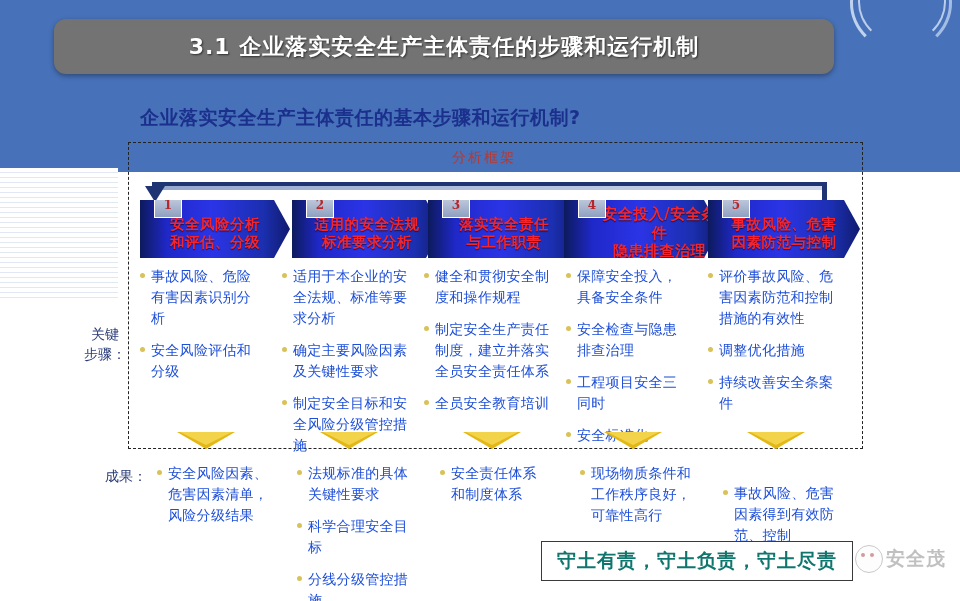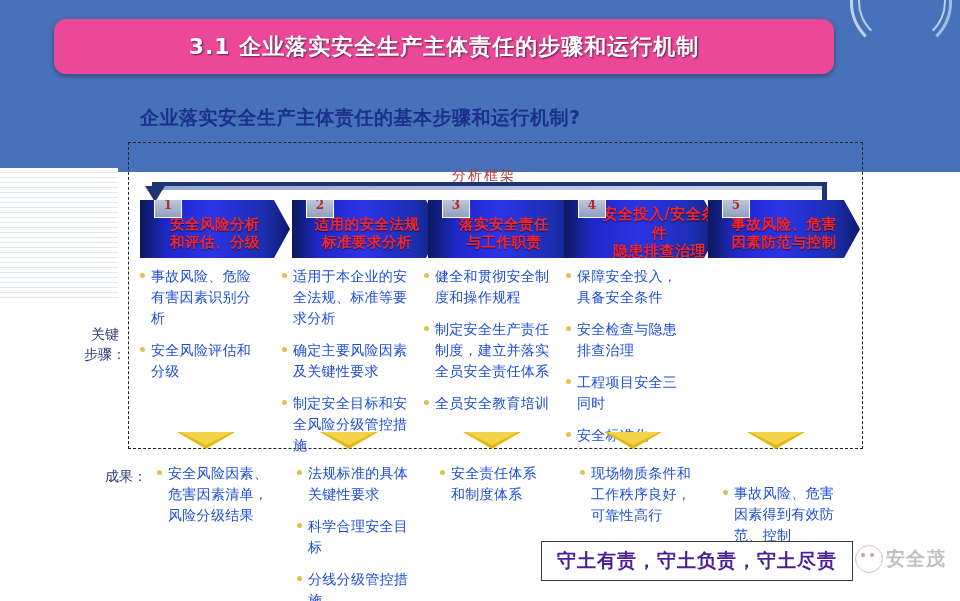--- a/index.html
+++ b/index.html
@@ -39,21 +39,21 @@
   .bg-arc2{
     position:absolute;right:14px;top:-40px;width:84px;height:80px;
     border:2px solid #d7e4f6;border-radius:50%;
     border-bottom-color:transparent;
     opacity:.8;
   }
 
   
   .title-bar{
     position:absolute;left:54px;top:19px;width:780px;height:55px;
-    background:#ec4899;border-radius:12px;
+    background:#737373;border-radius:12px;
     box-shadow:0 2px 5px rgba(0,0,0,.35);
     display:flex;align-items:center;justify-content:center;
   }
   .title-text{
     color:#ffffff;font-size:22px;font-weight:bold;letter-spacing:1px;
     text-shadow:1px 1px 2px rgba(0,0,0,.6);
     font-family:"DejaVu Sans","Liberation Sans",sans-serif;
   }
 
   
@@ -63,21 +63,21 @@
   }
 
   
   .dashed-frame{
     position:absolute;left:128px;top:142px;width:735px;height:307px;
     border:1.5px dashed #222222;
     box-sizing:border-box;
   }
 
   .framework-label{
-    position:absolute;left:452px;top:167px;
+    position:absolute;left:452px;top:149px;
     color:#b53a33;font-size:14px;letter-spacing:2px;
     font-family:Liberation Sans, sans-serif;
   }
 
   
   .connector{
     position:absolute;left:152px;top:182px;width:675px;height:22px;
   }
   .connector-top{
     position:absolute;left:0;top:0;width:675px;height:5px;
@@ -162,21 +162,21 @@
   
   .ocol{position:absolute;top:463px;}
 
   
   .slogan-box{
     position:absolute;left:541px;top:541px;width:310px;height:38px;
     border:1px solid #3a3a3a;background:transparent;
     display:flex;align-items:center;justify-content:center;
   }
   .slogan-text{
-    color:#4c1d95;font-size:19px;font-weight:bold;letter-spacing:1px;
+    color:#0f766e;font-size:19px;font-weight:bold;letter-spacing:1px;
   }
 
   
   .watermark{
     position:absolute;left:855px;top:545px;
     display:flex;align-items:center;gap:3px;opacity:.55;
   }
   .wm-logo{
     width:26px;height:26px;border-radius:50%;
     border:1.5px solid #9b9b9b;background:#fdfdfd;position:relative;
@@ -320,20 +320,34 @@
     <div class="bullet">
       <span class="bullet-dot"></span>
       <span class="bullet-txt">工程项目安全三同时</span>
     </div>
     <div class="bullet">
       <span class="bullet-dot"></span>
       <span class="bullet-txt">安全标准化</span>
     </div>
   </div>
 
+  <div class="col" style="left:708px;width:128px;">
+    <div class="bullet">
+      <span class="bullet-dot"></span>
+      <span class="bullet-txt">评价事故风险、危害因素防范和控制措施的有效性</span>
+    </div>
+    <div class="bullet">
+      <span class="bullet-dot"></span>
+      <span class="bullet-txt">调整优化措施</span>
+    </div>
+    <div class="bullet">
+      <span class="bullet-dot"></span>
+      <span class="bullet-txt">持续改善安全条案件</span>
+    </div>
+  </div>
 
   <div class="yarrow" style="left:177px;"></div>
   <div class="yarrow" style="left:320px;"></div>
   <div class="yarrow" style="left:463px;"></div>
   <div class="yarrow" style="left:604px;"></div>
   <div class="yarrow" style="left:747px;"></div>
 
   <div class="side-label results-label">成果：</div>
 
   <div class="ocol" style="left:157px;width:120px;">

